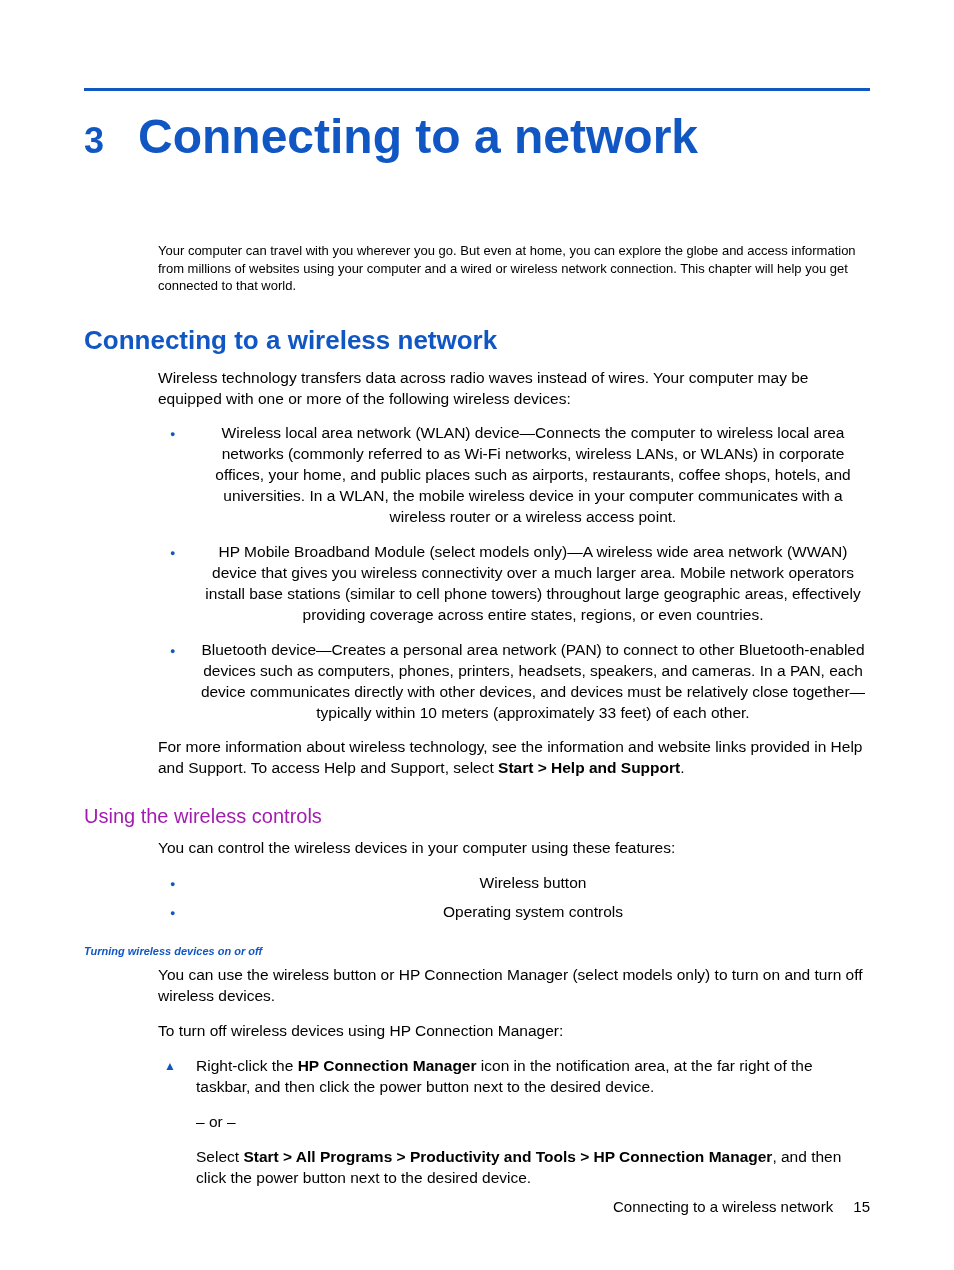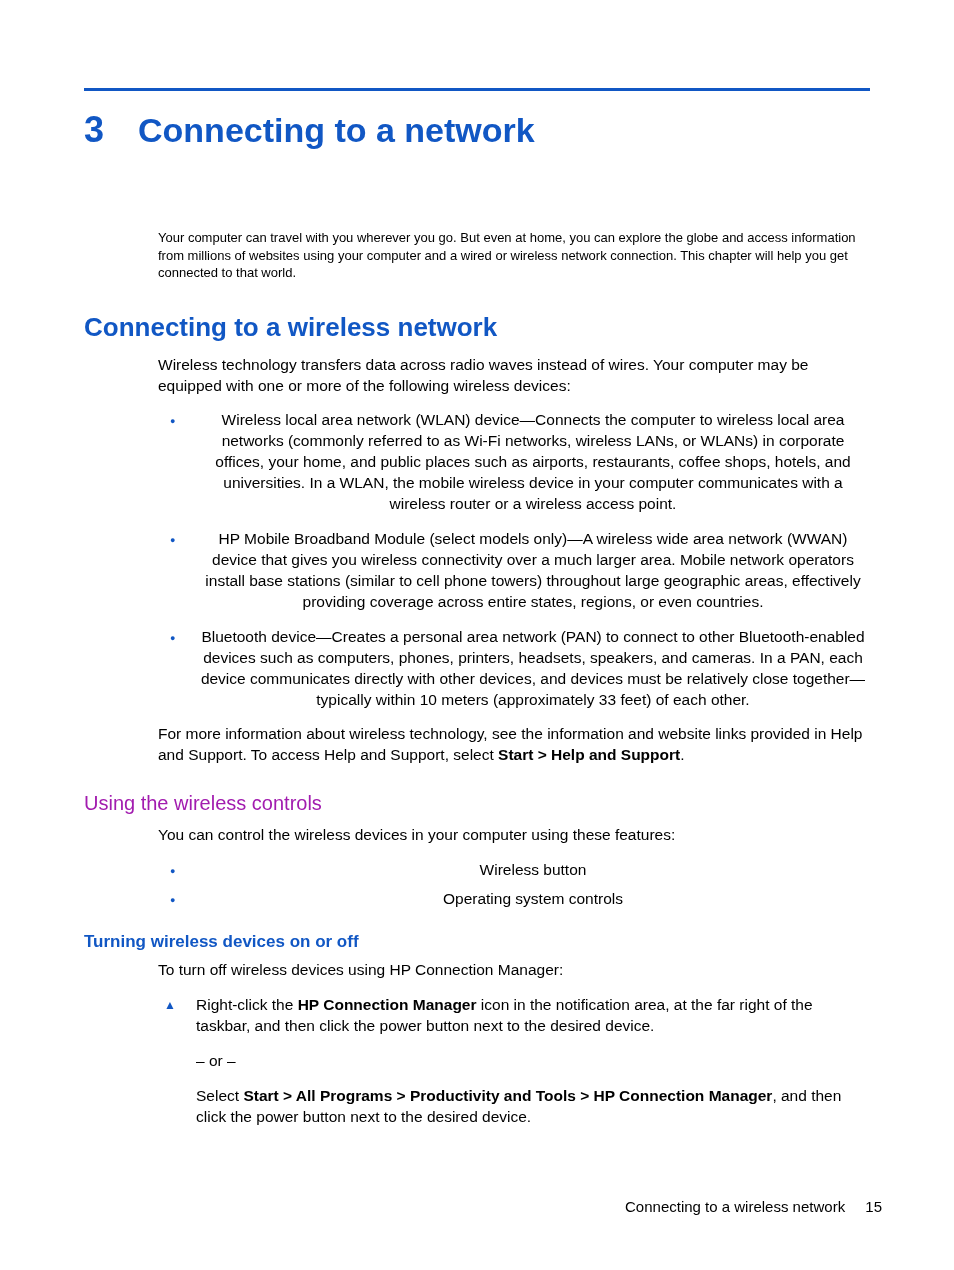--- a/index.html
+++ b/index.html
@@ -1,37 +1,37 @@
 <!DOCTYPE html>
 <html><head>
 <meta charset="utf-8">
 <style>
   * { box-sizing: border-box; margin: 0; padding: 0; }
   html, body { width: 954px; background: #fff; font-family: Arial, Helvetica, sans-serif; color: #000; }
   .page { width: 954px; min-height: 1270px; padding: 88px 84px 60px 84px; position: relative; }
   .hr-top { border: none; border-top: 3px solid #1157c4; margin-bottom: 18px; }
   .chapter-line { display: flex; align-items: baseline; gap: 34px; }
   .chapter-number { font-size: 36px; font-weight: 700; color: #1157c4; }
-  .chapter-title { font-size: 34px; font-weight: 700; color: #1157c4; }
+  .chapter-title { font-size: 48px; font-weight: 700; color: #1157c4; }
   .intro-block { margin-top: 78px; margin-left: 74px; font-size: 13px; line-height: 1.35; }
   .h2 { font-size: 26px; font-weight: 700; color: #1157c4; margin-top: 30px; margin-bottom: 12px; }
   .h3 { font-size: 20px; font-weight: 400; color: #a21caf; margin-top: 26px; margin-bottom: 10px; }
-  .h4 { font-size: 17px; font-weight: 700; color: #1157c4; margin-top: 22px; margin-bottom: 8px; }
+  .h4 { font-size: 11px; font-weight: 700; color: #1157c4; margin-top: 22px; margin-bottom: 8px; font-style: italic; }
   .body-block { margin-left: 74px; font-size: 15.5px; line-height: 1.35; }
   .body-block p { margin-bottom: 14px; }
   ul.bullets { list-style: none; margin-left: 74px; margin-bottom: 14px; text-align: center; }
   ul.bullets > li { position: relative; padding-left: 38px; font-size: 15.5px; line-height: 1.35; margin-bottom: 14px; }
   ul.bullets > li::before { content: "●"; color: #1157c4; font-size: 9px; position: absolute; left: 12px; top: 5px; }
   ul.bullets.compact > li { margin-bottom: 8px; }
   ol.tri { list-style: none; margin-left: 74px; }
   ol.tri > li { position: relative; padding-left: 38px; font-size: 15.5px; line-height: 1.35; margin-bottom: 14px; }
   ol.tri > li::before { content: "▲"; color: #1157c4; font-size: 12px; position: absolute; left: 6px; top: 2px; }
   .step-sub { margin-top: 14px; }
   .bold { font-weight: 700; }
-  .footer { position: absolute; bottom: 55px; right: 72px; font-size: 15px; }
+  .footer { position: absolute; bottom: 55px; right: 84px; font-size: 15px; }
   .footer-label { margin-right: 16px; }
 </style>
 </head>
 <body>
 
 <div class="page">
 
   <hr class="hr-top">
 
   <div class="chapter-line">
@@ -66,20 +66,21 @@
   </div>
 
   <ul class="bullets compact">
     <li>Wireless button</li>
     <li>Operating system controls</li>
   </ul>
 
   <h4 class="h4">Turning wireless devices on or off</h4>
 
   <div class="body-block">
+    <p>You can use the wireless button or HP Connection Manager (select models only) to turn on and turn off wireless devices.</p>
     <p>To turn off wireless devices using HP Connection Manager:</p>
   </div>
 
   <ol class="tri">
     <li>
       <span>Right-click the </span><span class="bold">HP Connection Manager</span><span> icon in the notification area, at the far right of the taskbar, and then click the power button next to the desired device.</span>
       <div class="step-sub">– or –</div>
       <div class="step-sub">
         <span>Select </span><span class="bold">Start &gt; All Programs &gt; Productivity and Tools &gt; HP Connection Manager</span><span>, and then click the power button next to the desired device.</span>
       </div>

